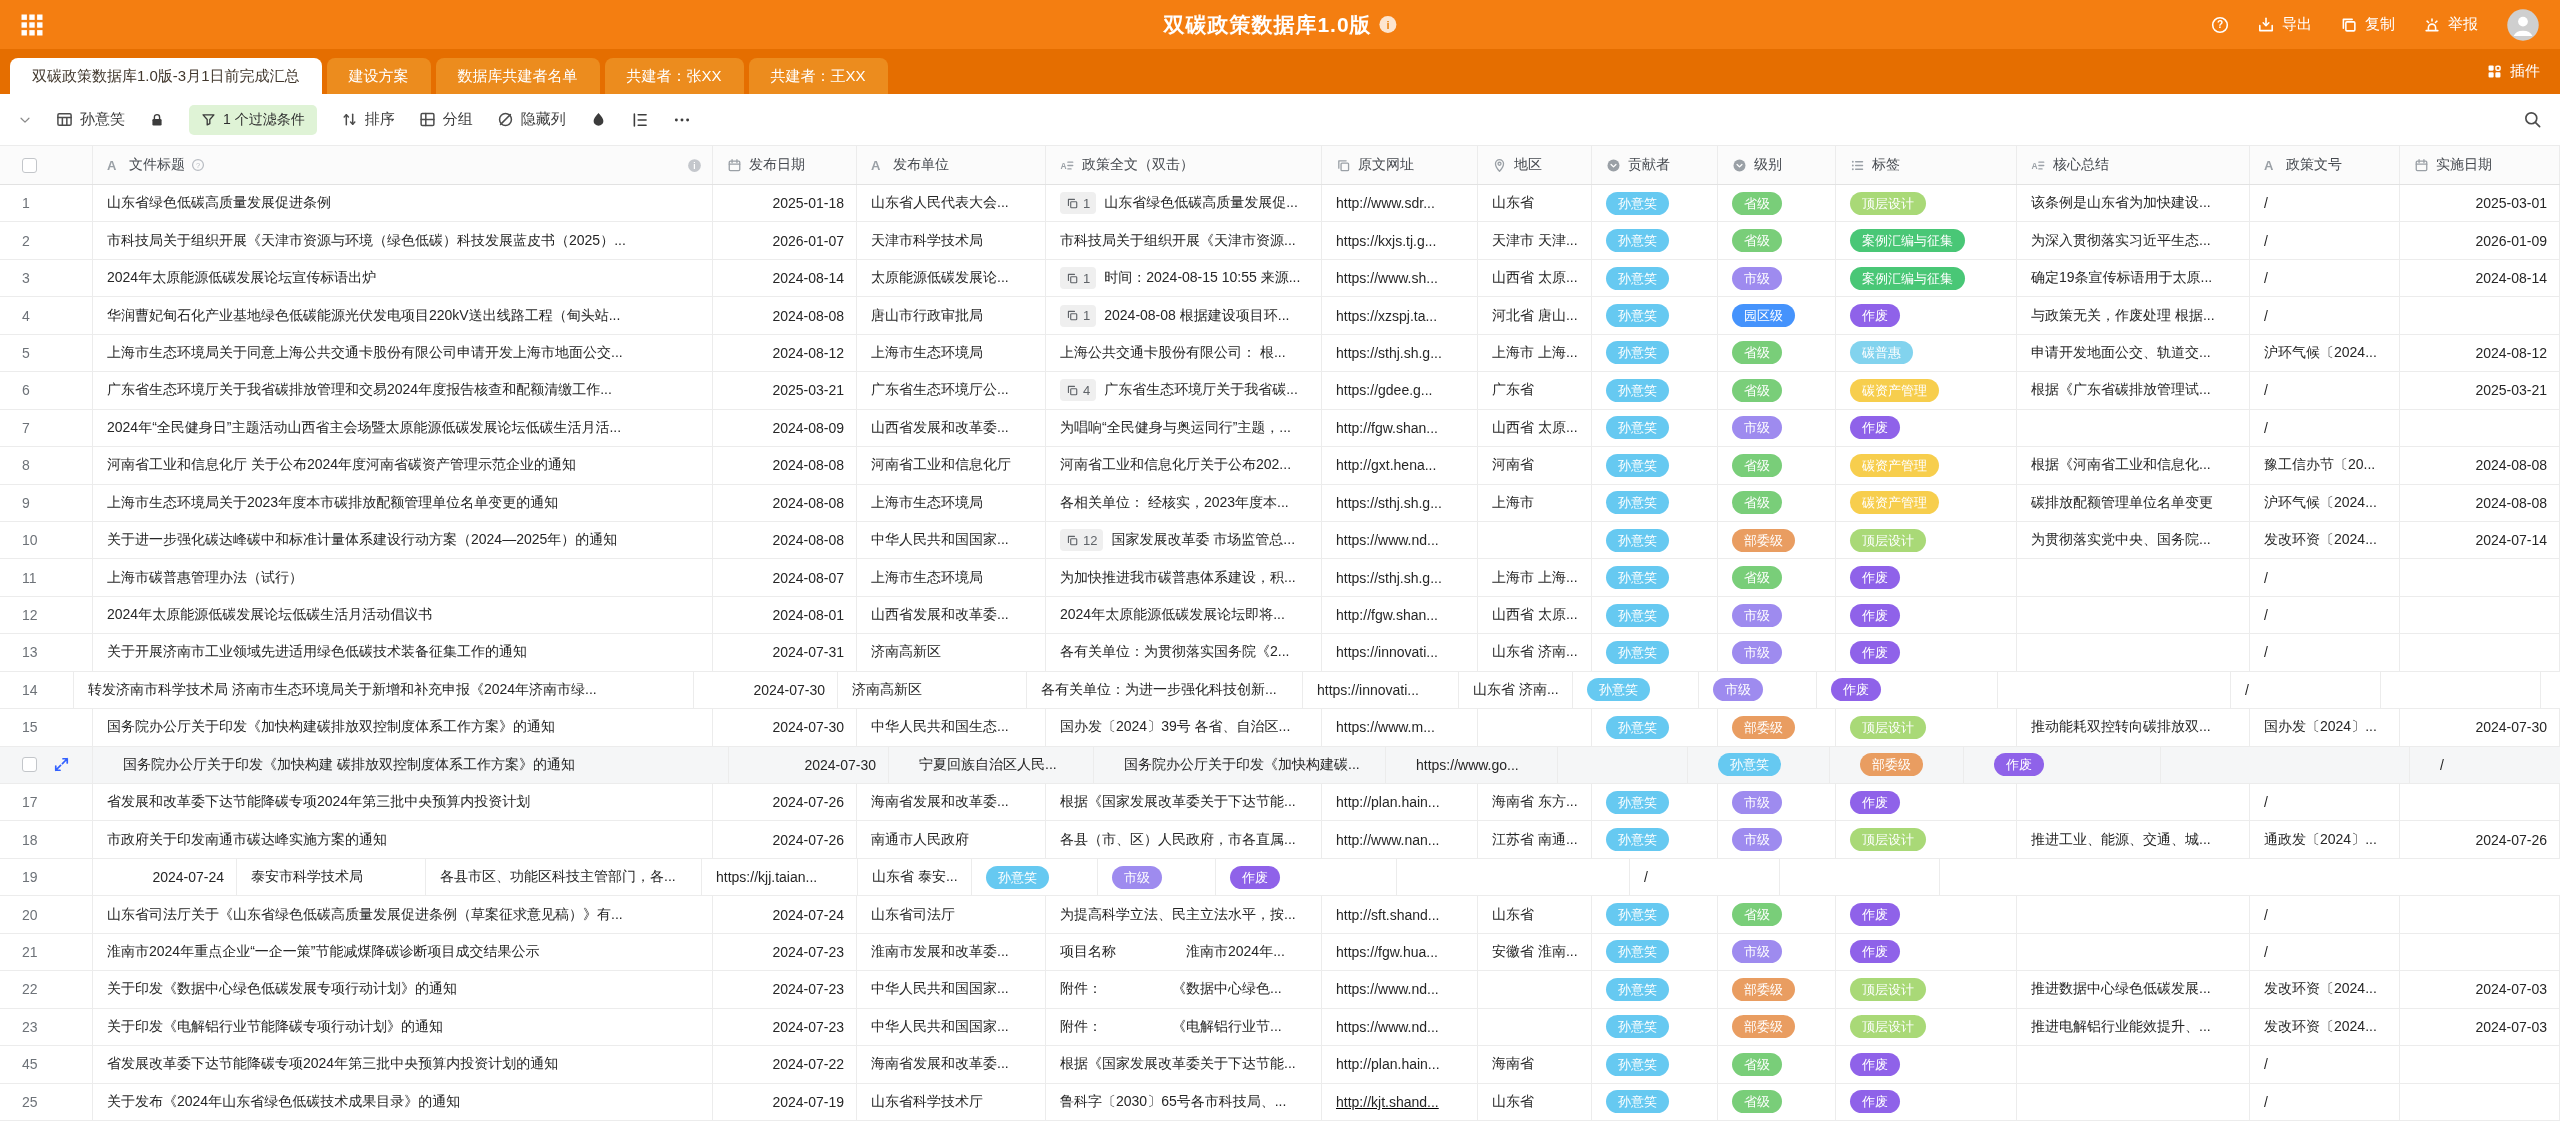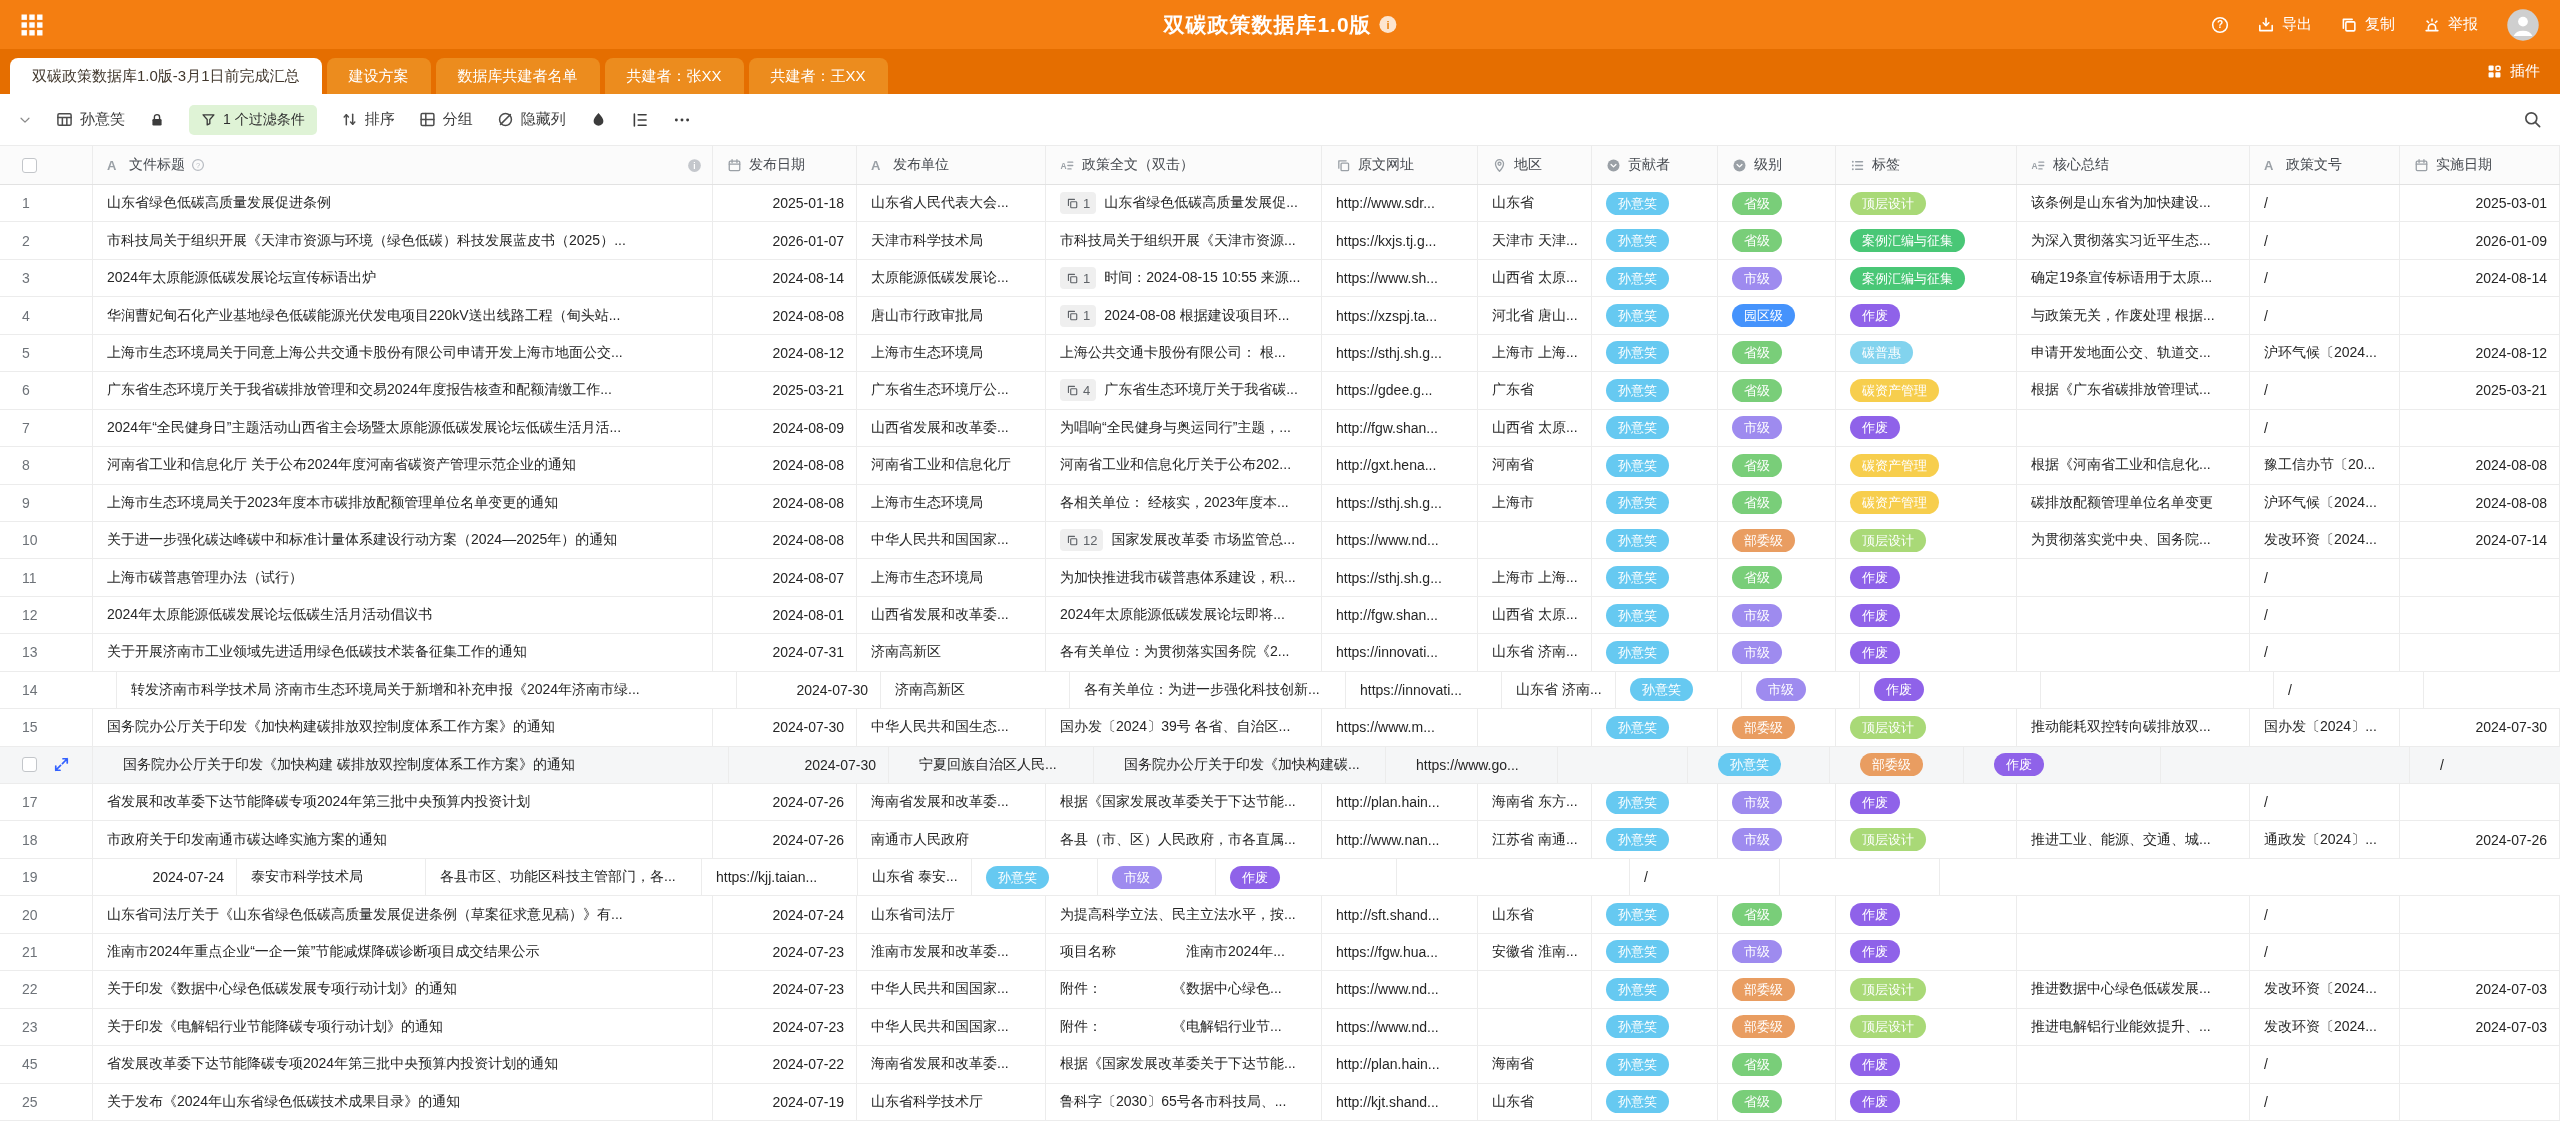--- a/index.html
+++ b/index.html
@@ -927,21 +927,21 @@
             <span class="txt"></span>
           </div>
           <div class="cell doc_no" style="width: 150px;">
             <span class="txt">/</span>
           </div>
           <div class="cell impl_date" style="width: 160px;">
             <span class="txt"></span>
           </div>
         </div>
         <div class="row">
-          <div class="cell num selcol" style="width: 117px;">
+          <div class="cell num selcol" style="width: 74px;">
             <span class="rownum">14</span>
           </div>
           <div class="cell title" style="width: 620px;">
             <span class="txt">转发济南市科学技术局 济南市生态环境局关于新增和补充申报《2024年济南市绿...</span>
           </div>
           <div class="cell pub_date" style="width: 144px;">
             <span class="txt">2024-07-30</span>
           </div>
           <div class="cell org" style="width: 189px;">
             <span class="txt">济南高新区</span>
@@ -1395,21 +1395,21 @@
           </div>
           <div class="cell pub_date" style="width: 144px;">
             <span class="txt">2024-07-19</span>
           </div>
           <div class="cell org" style="width: 189px;">
             <span class="txt">山东省科学技术厅</span>
           </div>
           <div class="cell full_text" style="width: 276px;">
             <span class="txt">鲁科字〔2030〕65号各市科技局、...</span>
           </div>
-          <div class="cell url" style="width: 156px;">
+          <div class="cell url" style="width: 156px; text-decoration: underline;">
             <span class="txt">http://kjt.shand...</span>
           </div>
           <div class="cell region" style="width: 114px;">
             <span class="txt">山东省</span>
           </div>
           <div class="cell contributor" style="width: 126px;">
             <span class="pill" style="background: rgb(102, 201, 241);">孙意笑</span>
           </div>
           <div class="cell level" style="width: 118px;">
             <span class="pill" style="background: rgb(121, 206, 121);">省级</span>

